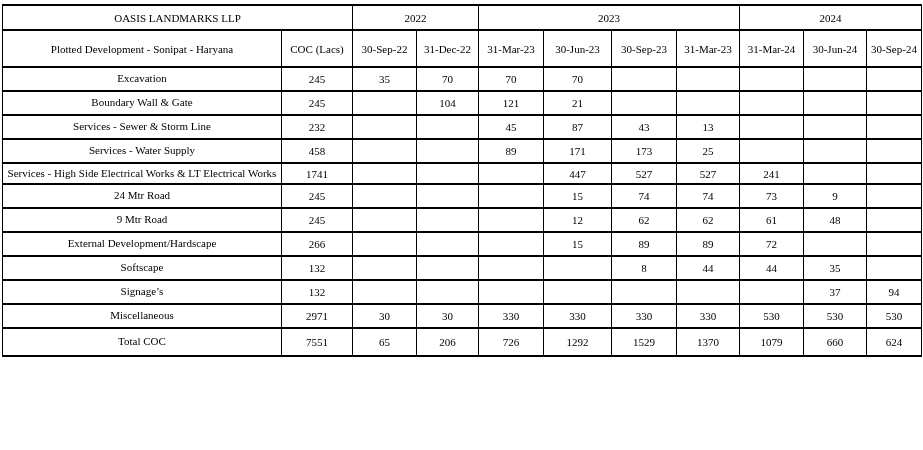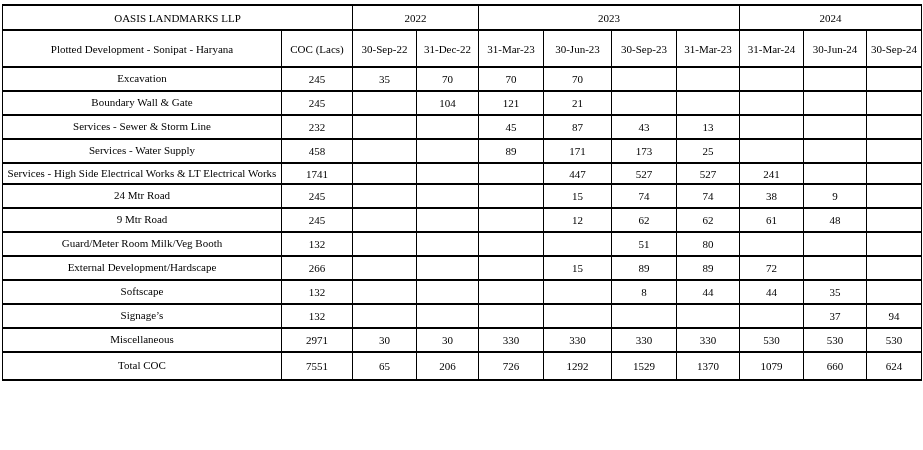--- a/index.html
+++ b/index.html
@@ -156,48 +156,35 @@
         </tr>
         <tr class="data-row">
           <td class="label-cell">24 Mtr Road</td>
           <td>245</td>
           <td></td>
           <td></td>
           <td></td>
           <td>15</td>
           <td>74</td>
           <td>74</td>
-          <td>38</td>
+          <td>73</td>
           <td>9</td>
           <td></td>
         </tr>
         <tr class="data-row">
           <td class="label-cell">9 Mtr Road</td>
           <td>245</td>
           <td></td>
           <td></td>
           <td></td>
           <td>12</td>
           <td>62</td>
           <td>62</td>
           <td>61</td>
           <td>48</td>
-          <td></td>
-        </tr>
-        <tr class="data-row">
-          <td class="label-cell">Guard/Meter Room Milk/Veg Booth</td>
-          <td>132</td>
-          <td></td>
-          <td></td>
-          <td></td>
-          <td></td>
-          <td>51</td>
-          <td>80</td>
-          <td></td>
-          <td></td>
           <td></td>
         </tr>
         <tr class="data-row">
           <td class="label-cell">External Development/Hardscape</td>
           <td>266</td>
           <td></td>
           <td></td>
           <td></td>
           <td>15</td>
           <td>89</td>

